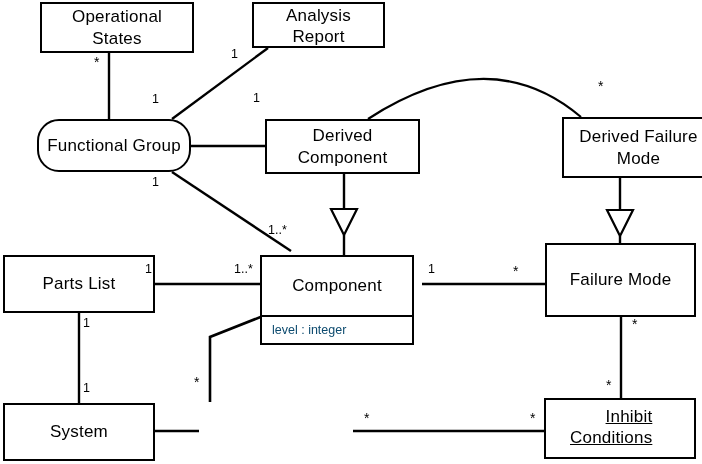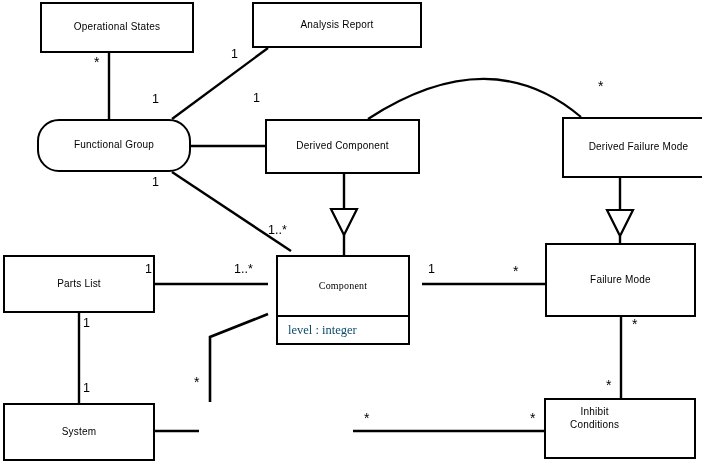--- a/index.html
+++ b/index.html
@@ -28,32 +28,33 @@
     background: #ffffff;
     box-sizing: border-box;
     display: flex;
     flex-direction: column;
   }
   .uml-name-compartment {
     flex: 1 1 auto;
     display: flex;
     align-items: center;
     justify-content: center;
-    font-size: 10px;
+    font-size: 17px;
     color: #000000;
     letter-spacing: 0.2px;
     text-align: center;
     line-height: 1.25;
     padding: 1px 4px;
     box-sizing: border-box;
   }
   .uml-name-compartment.align-left-indent {
     justify-content: flex-start;
-    text-align: center;
+    text-align: right;
     padding-left: 24px;
+    text-decoration: underline;
   }
   .uml-attr-compartment {
     border-top: 2px solid #000000;
     display: flex;
     align-items: center;
     justify-content: flex-start;
     font-size: 12.5px;
     color: #0c4a6e;
     padding-left: 10px;
     height: 28px;
@@ -112,41 +113,41 @@
       <path d="M 620 178 L 620 211" stroke="#000000" stroke-width="2.4" fill="none"></path>
       <polygon points="607,210 633,210 620,236" fill="#ffffff" stroke="#000000" stroke-width="2.2" stroke-linejoin="miter"></polygon>
       <path d="M 620 236 L 620 256" stroke="#000000" stroke-width="2.4" fill="none"></path>
     </g>
   </svg>
 
   <div class="uml-class" style="left:40px; top:2px; width:154px; height:51px;">
     <div class="uml-name-compartment">Operational States</div>
   </div>
 
-  <div class="uml-class" style="left:252px; top:2px; width:170px; height:46px;">
+  <div class="uml-class" style="left:252px; top:2px; width:133px; height:46px;">
     <div class="uml-name-compartment">Analysis Report</div>
   </div>
 
   <div class="uml-class" style="left:37px; top:119px; width:154px; height:53px;border-radius:22px;">
     <div class="uml-name-compartment">Functional Group</div>
   </div>
 
   <div class="uml-class" style="left:265px; top:119px; width:155px; height:55px;">
     <div class="uml-name-compartment">Derived Component</div>
   </div>
 
   <div class="uml-class" style="left:562px; top:117px; width:153px; height:61px;">
     <div class="uml-name-compartment">Derived Failure Mode</div>
   </div>
 
   <div class="uml-class" style="left:3px; top:255px; width:152px; height:58px;justify-content:flex-end;">
     <div class="uml-name-compartment">Parts List</div>
   </div>
 
-  <div class="uml-class" style="left:276px; top:255px; width:134px; height:90px;font-family:Liberation Serif, serif;">
+  <div class="uml-class" style="left:260px; top:255px; width:154px; height:90px;">
     <div class="uml-name-compartment">Component</div>
     <div class="uml-attr-compartment">level : integer</div>
   </div>
 
   <div class="uml-class" style="left:545px; top:243px; width:151px; height:74px;">
     <div class="uml-name-compartment">Failure Mode</div>
   </div>
 
   <div class="uml-class" style="left:3px; top:403px; width:152px; height:58px;">
     <div class="uml-name-compartment">System</div>

